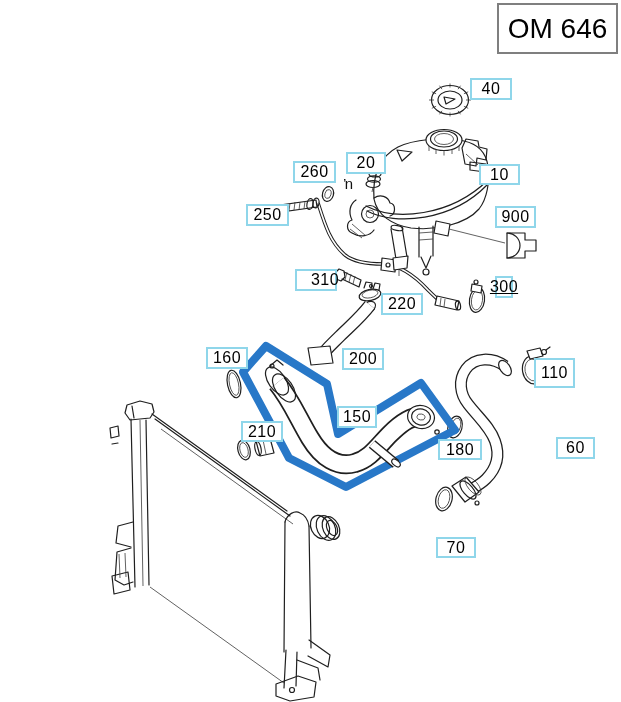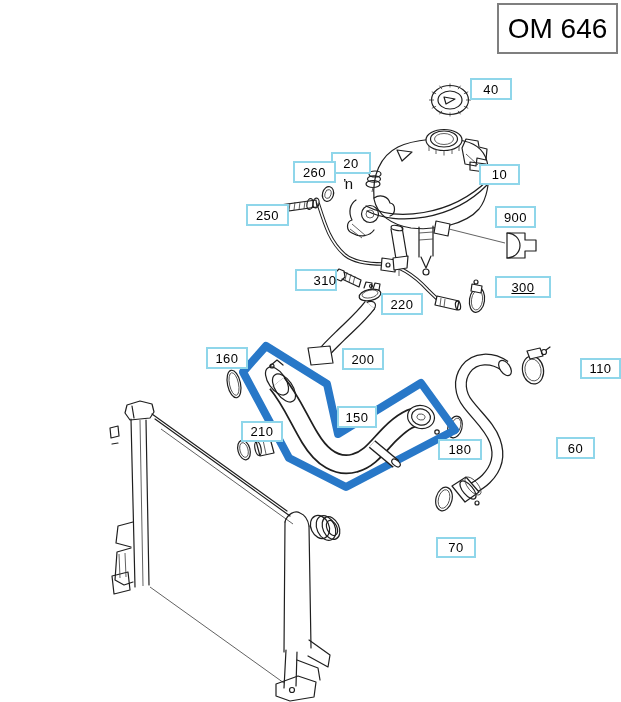--- a/index.html
+++ b/index.html
@@ -1,42 +1,42 @@
 <!DOCTYPE html>
 <html><head>
 <meta charset="utf-8">
 <style>
   html,body{margin:0;padding:0;}
   #canvas{position:relative;width:621px;height:702px;background:#ffffff;overflow:hidden;
           font-family:"Liberation Sans",sans-serif;}
   #art{position:absolute;left:0;top:0;}
   .plabel{position:absolute;box-sizing:border-box;background:#fff;border:2px solid #8fd6ea;
           color:#000;display:flex;align-items:center;justify-content:center;
-          font-size:13px;line-height:1;letter-spacing:0.5px;}
+          font-size:16px;line-height:1;letter-spacing:0.5px;}
   #om-box{position:absolute;box-sizing:border-box;background:#fff;border:2px solid #7f7f7f;
           color:#000;display:flex;align-items:center;justify-content:center;
           font-size:28px;left:497px;top:3px;width:121px;height:51px;text-align:center;}
   #footnote{position:absolute;left:344px;top:175px;font-size:15px;color:#111;}
   
   #lbl-40 {left:470px;top:78px; width:42px;height:22px;}
   #lbl-10 {left:479px;top:164px;width:41px;height:21px;}
-  #lbl-20 {left:331px;top:152px;width:40px;height:22px;}
+  #lbl-20 {left:346px;top:152px;width:40px;height:22px;}
   #lbl-260{left:293px;top:161px;width:43px;height:22px;}
   #lbl-250{left:246px;top:204px;width:43px;height:22px;}
   #lbl-900{left:495px;top:206px;width:41px;height:22px;}
   #lbl-310{left:295px;top:269px;width:42px;height:22px;padding-left:18px;}
-  #lbl-300{left:495px;top:276px;width:56px;height:22px;text-decoration:underline;}
+  #lbl-300{left:495px;top:276px;width:18px;height:22px;text-decoration:underline;}
   #lbl-220{left:381px;top:293px;width:42px;height:22px;}
   #lbl-200{left:342px;top:348px;width:42px;height:22px;}
   #lbl-160{left:206px;top:347px;width:42px;height:22px;}
   #lbl-150{left:337px;top:406px;width:40px;height:22px;}
   #lbl-210{left:221px;top:421px;width:42px;height:21px;margin-left:20px;}
   #lbl-180{left:438px;top:439px;width:44px;height:21px;}
   #lbl-60 {left:516px;top:437px;width:39px;height:22px;margin-left:40px;}
-  #lbl-110{left:580px;top:358px;width:41px;height:21px;}
+  #lbl-110{left:534px;top:358px;width:41px;height:30px;}
   #lbl-70 {left:436px;top:511px;width:40px;height:21px;margin-top:26px;}
   svg .ln{fill:none;stroke:#1f1f1f;stroke-width:1.2;stroke-linecap:round;stroke-linejoin:round;}
   svg .lnthin{fill:none;stroke:#3a3a3a;stroke-width:0.8;}
   svg .wfill{fill:#ffffff;stroke:#1f1f1f;stroke-width:1.2;stroke-linejoin:round;}
   svg .tube-o{fill:none;stroke:#1f1f1f;stroke-linecap:butt;}
   svg .tube-i{fill:none;stroke:#ffffff;stroke-linecap:butt;}
   svg .hl{fill:none;stroke:#2878c8;stroke-width:8;stroke-linejoin:round;stroke-linecap:round;}
 </style>
 </head>
 <body>

